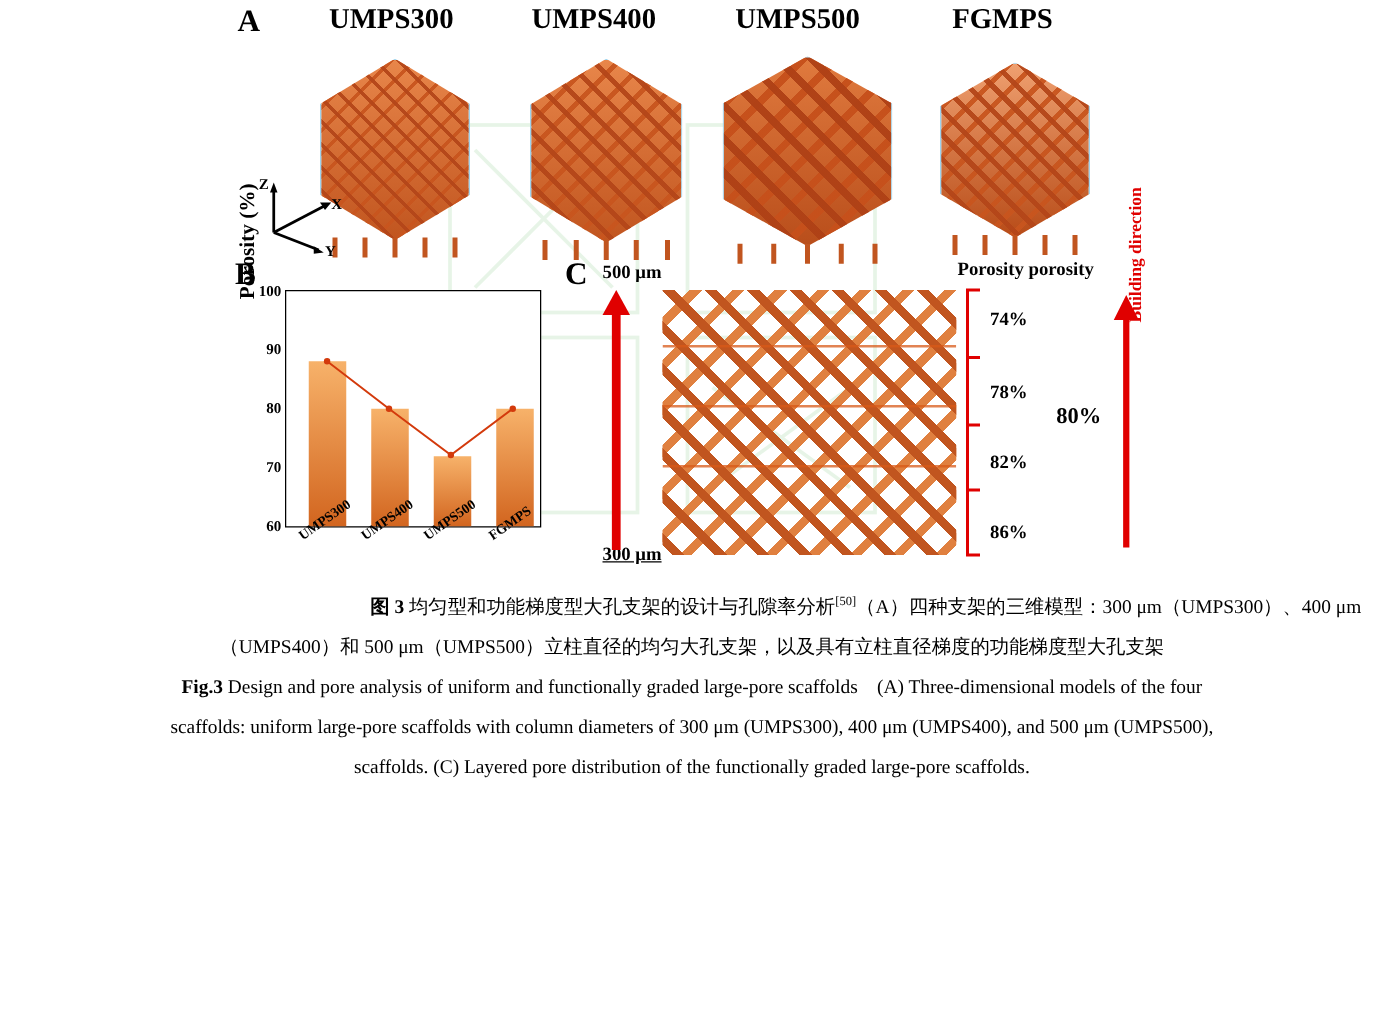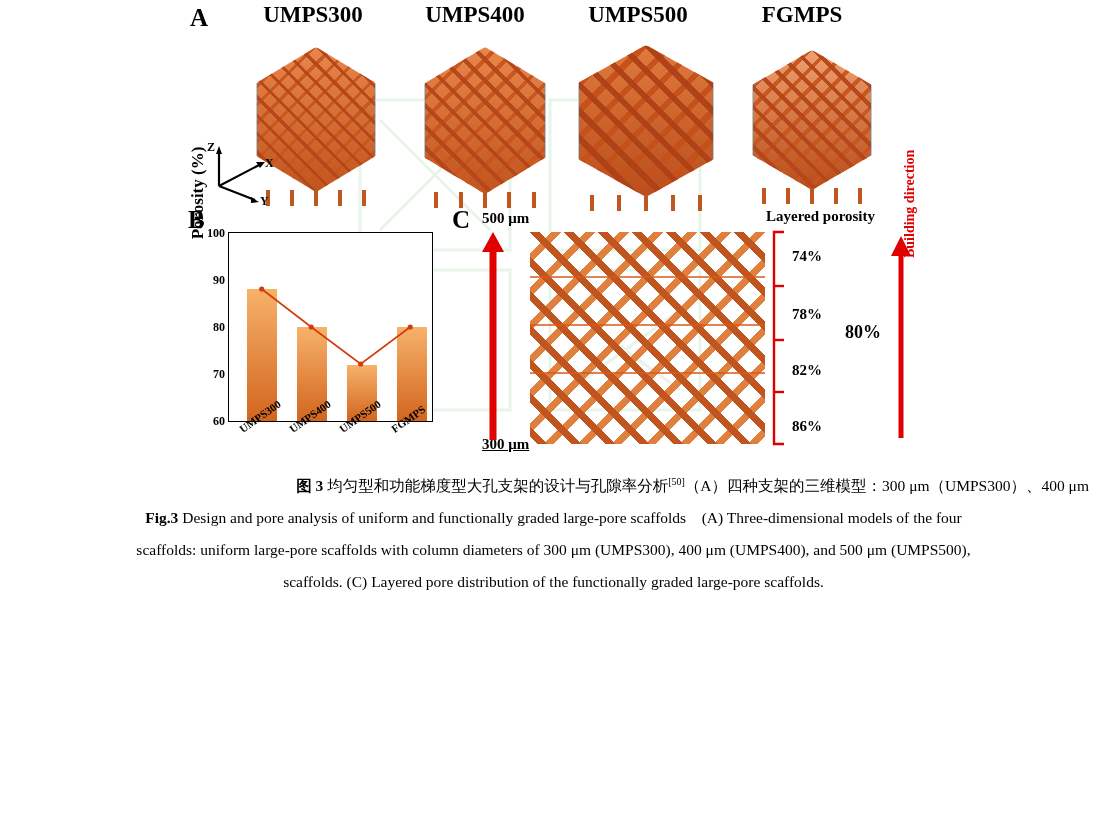--- a/index.html
+++ b/index.html
@@ -203,21 +203,21 @@
 
     <div class="barlab" style="left:8px;">UMPS300</div>
     <div class="barlab" style="left:58px;">UMPS400</div>
     <div class="barlab" style="left:108px;">UMPS500</div>
     <div class="barlab" style="left:160px;">FGMPS</div>
   </div>
 
   <div class="panelC-label">C</div>
   <div class="ctop">500 μm</div>
   <div class="cbot">300 μm</div>
-  <div class="gradtitle">Layered porosity</div>
+  <div class="gradtitle">Porosity porosity</div>
 
   <svg style="position:absolute;left:478px;top:232px;width:30px;height:212px;">
     <line x1="15" y1="208" x2="15" y2="16" stroke="#e00000" stroke-width="7"></line>
     <polygon points="15,0 4,20 26,20" fill="#e00000"></polygon>
   </svg>
 
   <div class="lattice">
     <div class="dg"></div>
     <div class="sep" style="top:44px;"></div>
     <div class="sep" style="top:92px;"></div>
@@ -244,18 +244,19 @@
     <line x1="15" y1="202" x2="15" y2="16" stroke="#e00000" stroke-width="5"></line>
     <polygon points="15,0 5,20 25,20" fill="#e00000"></polygon>
   </svg>
   <div class="builddir">Building direction</div>
 </div>
 
 <div class="caption">
   <div class="cap-line zh first">
     <span class="bold">图 3</span><span> 均匀型和功能梯度型大孔支架的设计与孔隙率分析</span><sup>[50]</sup><span>（A）四种支架的三维模型：300 μm（UMPS300）、400 μm</span>
   </div>
+  <div class="cap-line zh">（UMPS400）和 500 μm（UMPS500）立柱直径的均匀大孔支架，以及具有立柱直径梯度的功能梯度型大孔支架</div>
   <div class="cap-line">
     <span class="bold">Fig.3</span><span> Design and pore analysis of uniform and functionally graded large-pore scaffolds (A) Three-dimensional models of the four</span>
   </div>
   <div class="cap-line">scaffolds: uniform large-pore scaffolds with column diameters of 300 μm (UMPS300), 400 μm (UMPS400), and 500 μm (UMPS500),</div>
   <div class="cap-line">scaffolds. (C) Layered pore distribution of the functionally graded large-pore scaffolds.</div>
 </div>
 
 </body></html>

